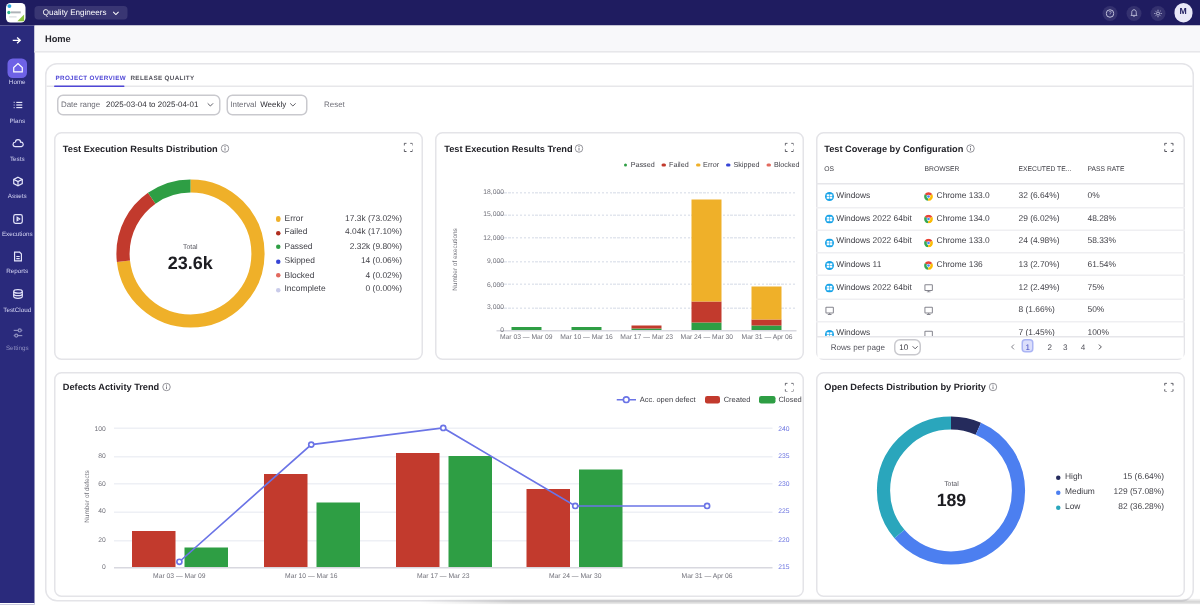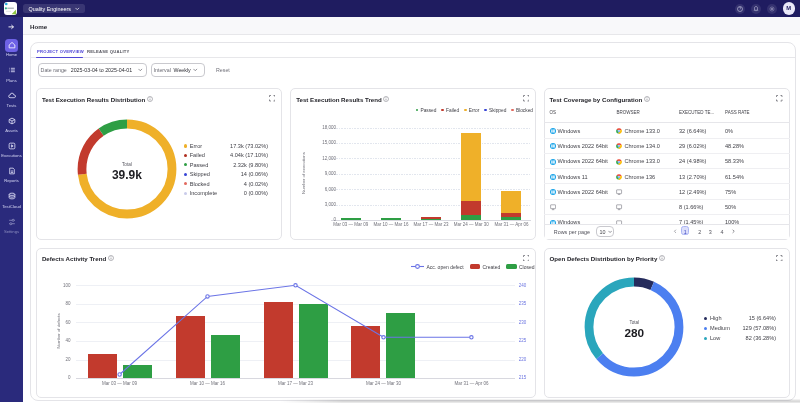--- a/index.html
+++ b/index.html
@@ -203,21 +203,21 @@
       <path d="M12 9 L12 12 L9 12"></path>
       <path d="M4 12 L1 12 L1 9"></path>
     </g>
   </svg>
 <svg class="abs" style="left:71.9px;top:114.19999999999999px;" width="110" height="110" viewBox="0 0 110 110">
 <circle cx="55" cy="55" r="45.0" fill="none" stroke="#EFB029" stroke-width="8.8" stroke-dasharray="206.46 76.28" stroke-dashoffset="-0.00" transform="rotate(-90 55 55)"></circle>
 <circle cx="55" cy="55" r="45.0" fill="none" stroke="#C23A2D" stroke-width="8.8" stroke-dasharray="48.35 234.39" stroke-dashoffset="-206.46" transform="rotate(-90 55 55)"></circle>
 <circle cx="55" cy="55" r="45.0" fill="none" stroke="#2E9E44" stroke-width="8.8" stroke-dasharray="27.94 254.81" stroke-dashoffset="-254.81" transform="rotate(-90 55 55)"></circle>
 </svg>
 <div class="t" style="left:101.9px;top:162.3px;width:50px;text-align:center;font-size:4.6px;color:#55555e;">Total</div>
-<div class="t" style="left:96.9px;top:168.2px;width:60px;text-align:center;font-size:12px;font-weight:bold;color:#1d1d22;">39.9k</div>
+<div class="t" style="left:96.9px;top:168.2px;width:60px;text-align:center;font-size:12px;font-weight:bold;color:#1d1d22;">23.6k</div>
 <div class="abs" style="left:184.2px;top:144.4px;width:3.2px;height:3.2px;border-radius:50%;background:#EFB029;"></div>
 <div class="t" style="left:189.7px;top:142.7px;font-size:5.6px;color:#3f3f46;">Error</div>
 <div class="t" style="left:188px;top:142.7px;width:80px;text-align:right;font-size:5.6px;color:#3f3f46;">17.3k (73.02%)</div>
 <div class="abs" style="left:184.2px;top:153.85px;width:3.2px;height:3.2px;border-radius:50%;background:#B02E1F;"></div>
 <div class="t" style="left:189.7px;top:152.14999999999998px;font-size:5.6px;color:#3f3f46;">Failed</div>
 <div class="t" style="left:188px;top:152.14999999999998px;width:80px;text-align:right;font-size:5.6px;color:#3f3f46;">4.04k (17.10%)</div>
 <div class="abs" style="left:184.2px;top:163.29999999999998px;width:3.2px;height:3.2px;border-radius:50%;background:#2E9E44;"></div>
 <div class="t" style="left:189.7px;top:161.59999999999997px;font-size:5.6px;color:#3f3f46;">Passed</div>
 <div class="t" style="left:188px;top:161.59999999999997px;width:80px;text-align:right;font-size:5.6px;color:#3f3f46;">2.32k (9.80%)</div>
 <div class="abs" style="left:184.2px;top:172.74999999999997px;width:3.2px;height:3.2px;border-radius:50%;background:#3745D6;"></div>
@@ -228,21 +228,21 @@
 <div class="t" style="left:188px;top:180.49999999999994px;width:80px;text-align:right;font-size:5.6px;color:#3f3f46;">4 (0.02%)</div>
 <div class="abs" style="left:184.2px;top:191.64999999999995px;width:3.2px;height:3.2px;border-radius:50%;background:#C9CBEA;"></div>
 <div class="t" style="left:189.7px;top:189.94999999999993px;font-size:5.6px;color:#3f3f46;">Incomplete</div>
 <div class="t" style="left:188px;top:189.94999999999993px;width:80px;text-align:right;font-size:5.6px;color:#3f3f46;">0 (0.00%)</div>
 <svg class="abs" style="left:579.3px;top:271.9px;" width="110" height="110" viewBox="0 0 110 110">
 <circle cx="55" cy="55" r="45.0" fill="none" stroke="#252B5C" stroke-width="8.8" stroke-dasharray="18.77 263.97" stroke-dashoffset="-0.00" transform="rotate(-90 55 55)"></circle>
 <circle cx="55" cy="55" r="45.0" fill="none" stroke="#4C7FF0" stroke-width="8.8" stroke-dasharray="161.39 121.35" stroke-dashoffset="-18.77" transform="rotate(-90 55 55)"></circle>
 <circle cx="55" cy="55" r="45.0" fill="none" stroke="#2AA6BC" stroke-width="8.8" stroke-dasharray="102.58 180.16" stroke-dashoffset="-180.16" transform="rotate(-90 55 55)"></circle>
 </svg>
 <div class="t" style="left:609.3px;top:320.4px;width:50px;text-align:center;font-size:4.6px;color:#55555e;">Total</div>
-<div class="t" style="left:604.3px;top:326px;width:60px;text-align:center;font-size:11.8px;font-weight:bold;color:#1d1d22;">280</div>
+<div class="t" style="left:604.3px;top:326px;width:60px;text-align:center;font-size:11.8px;font-weight:bold;color:#1d1d22;">189</div>
 <div class="abs" style="left:704.2px;top:316.79999999999995px;width:3.2px;height:3.2px;border-radius:50%;background:#252B5C;"></div>
 <div class="t" style="left:710px;top:315.09999999999997px;font-size:5.6px;color:#3f3f46;">High</div>
 <div class="t" style="left:696px;top:315.09999999999997px;width:80px;text-align:right;font-size:5.6px;color:#3f3f46;">15 (6.64%)</div>
 <div class="abs" style="left:704.2px;top:326.79999999999995px;width:3.2px;height:3.2px;border-radius:50%;background:#4C7FF0;"></div>
 <div class="t" style="left:710px;top:325.09999999999997px;font-size:5.6px;color:#3f3f46;">Medium</div>
 <div class="t" style="left:696px;top:325.09999999999997px;width:80px;text-align:right;font-size:5.6px;color:#3f3f46;">129 (57.08%)</div>
 <div class="abs" style="left:704.2px;top:336.79999999999995px;width:3.2px;height:3.2px;border-radius:50%;background:#2AA6BC;"></div>
 <div class="t" style="left:710px;top:335.09999999999997px;font-size:5.6px;color:#3f3f46;">Low</div>
 <div class="t" style="left:696px;top:335.09999999999997px;width:80px;text-align:right;font-size:5.6px;color:#3f3f46;">82 (36.28%)</div>
 <div class="abs" style="left:330.7px;top:204.75px;width:200.8px;height:1px;background:repeating-linear-gradient(90deg,#e2e6ee 0 1.6px,transparent 1.6px 2.6px);"></div>

